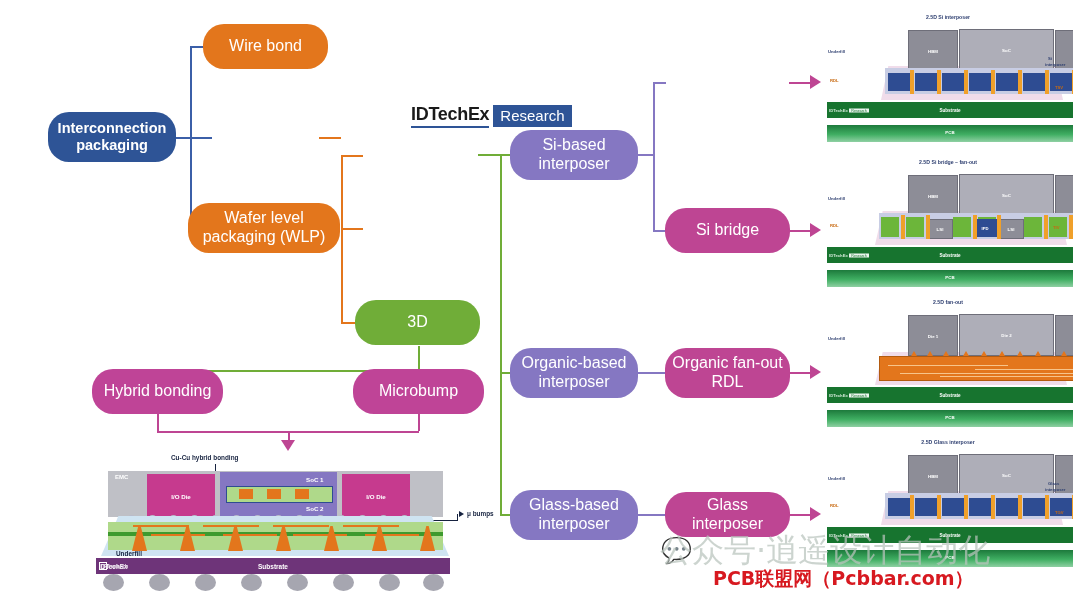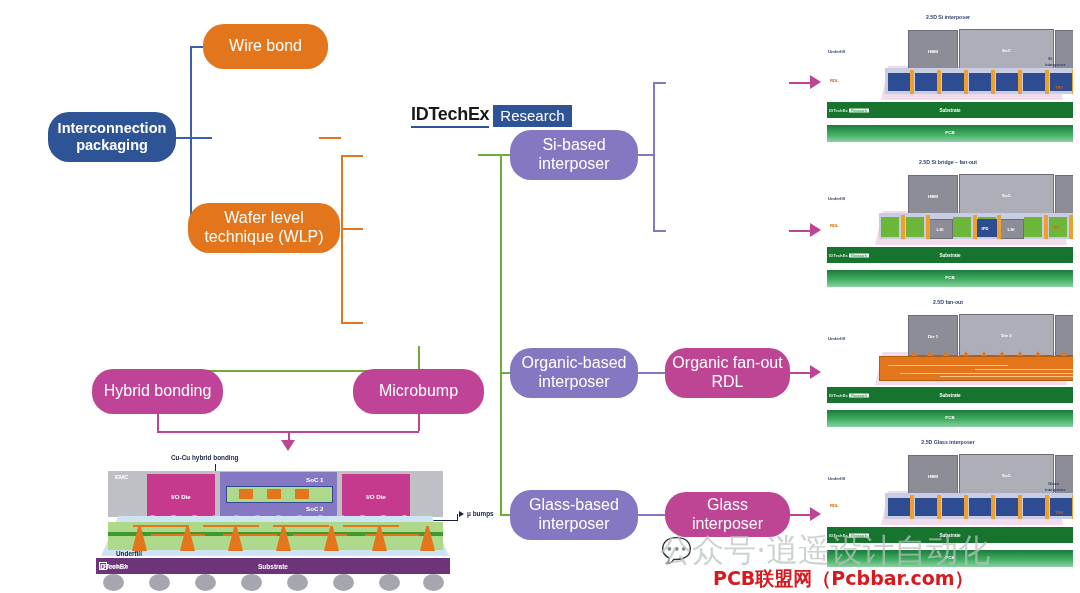--- a/index.html
+++ b/index.html
@@ -168,24 +168,27 @@
     <span>packaging</span>
   </div>
 
   <div class="box b-orange" style="left:203px;top:24px;width:125px;height:45px;">
     <span>Wire bond</span>
   </div>
 
 
   <div class="box b-orange" style="left:188px;top:203px;width:152px;height:50px;flex-direction:column;">
     <span>Wafer level</span>
-    <span>technique (WLP)</span>
-  </div>
-
-
+    <span>packaging (WLP)</span>
+  </div>
+
+
+  <div class="box b-green" style="left:355px;top:300px;width:125px;height:45px;">
+    <span>3D</span>
+  </div>
 
   <div class="box b-magenta" style="left:353px;top:369px;width:131px;height:45px;">
     <span>Microbump</span>
   </div>
 
   <div class="box b-magenta" style="left:92px;top:369px;width:131px;height:45px;">
     <span>Hybrid bonding</span>
   </div>
 
   <div class="box b-purple" style="left:510px;top:130px;width:128px;height:50px;flex-direction:column;">
@@ -197,20 +200,23 @@
     <span>Organic-based</span>
     <span>interposer</span>
   </div>
 
   <div class="box b-purple" style="left:510px;top:490px;width:128px;height:50px;flex-direction:column;">
     <span>Glass-based</span>
     <span>interposer</span>
   </div>
 
 
+  <div class="box b-magenta2" style="left:665px;top:208px;width:125px;height:45px;">
+    <span>Si bridge</span>
+  </div>
 
   <div class="box b-magenta2" style="left:665px;top:348px;width:125px;height:50px;flex-direction:column;">
     <span>Organic fan-out</span>
     <span>RDL</span>
   </div>
 
   <div class="box b-magenta2" style="left:665px;top:492px;width:125px;height:45px;">
     <span>Glass interposer</span>
   </div>
 

